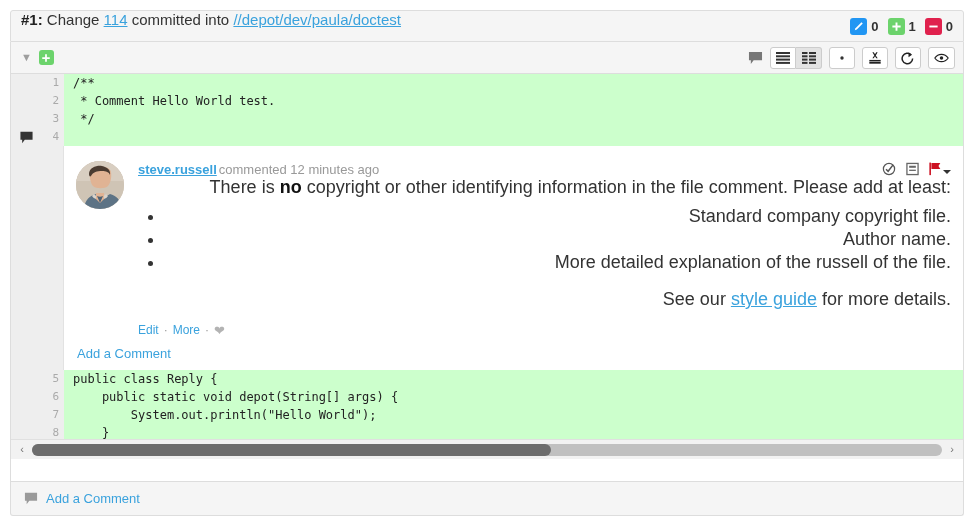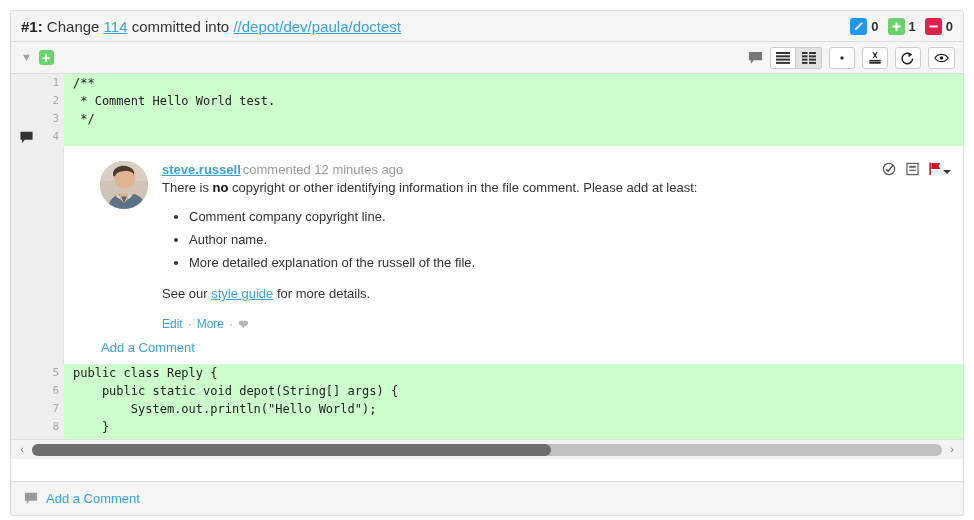--- a/index.html
+++ b/index.html
@@ -20,21 +20,20 @@
 
   
   .review-header {
     position: absolute;
     left: 10px; top: 10px;
     width: 954px; height: 32px;
     background: #f5f5f5;
     border: 1px solid #dddddd;
     border-radius: 3px 3px 0 0;
     display: flex;
-    align-items: center;
     padding: 0 10px;
   }
   .review-title {
     font-size: 15px;
     color: #333333;
     white-space: nowrap;
   }
   .review-title .rv-id { font-weight: bold; color: #222222; }
   .review-title .rv-link { color: #3aa2dd; }
   .review-title .rv-sep { color: #333333; }
@@ -176,21 +175,20 @@
     white-space: pre;
     padding-left: 9px;
     background: #ccffcc;
   }
   .code-line.plain .code-text { background: #ffffff; }
 
   
   .comment-region {
     display: flex;
     background: #ffffff;
-    gap: 24px;
   }
   .comment-rail {
     width: 53px; flex: 0 0 53px;
     background: #eeeeee;
     border-right: 1px solid #e2e2e2;
   }
   .comment-main {
     flex: 1 1 auto;
     padding: 10px 0 0 0;
     background: #ffffff;
@@ -223,30 +221,30 @@
   .c-act.flag { color: #cc1122; }
   .c-caret {
     width: 0; height: 0;
     border-left: 4px solid transparent;
     border-right: 4px solid transparent;
     border-top: 4px solid #333333;
     margin-left: 1px;
     margin-top: 6px;
   }
 
-  .comment-body { font-size: 13px; color: #333333; line-height: 17px; }
+  .comment-body { font-size: 18px; color: #333333; line-height: 17px; text-align: right; }
   .comment-body p { margin: 1px 0 0 0; }
   .comment-body b { font-weight: bold; color: #111111; }
   .comment-body ul {
     margin: 12px 0 0 0;
     padding-left: 27px;
     list-style: disc;
   }
   .comment-body li { margin: 0 0 6px 0; line-height: 17px; }
-  .comment-body .closing { margin-top: 14px; }
+  .comment-body .closing { margin-top: 20px; }
   .c-link { color: #3aa2dd; }
 
   .comment-footer {
     margin-top: 15px;
     font-size: 12px;
     color: #999999;
     display: flex; align-items: center; gap: 5px;
   }
   .comment-footer a { color: #3aa2dd; text-decoration: none; }
   .dot-sep { color: #999999; }
@@ -502,21 +500,21 @@
                       <path d="M2.6 1h9.6l-2 3.3 2 3.3H2.6z"></path>
                     </svg>
                     <span class="c-caret"></span>
                   </span>
                 </div>
               </div>
 
               <div class="comment-body">
                 <p><span>There is </span><b>no</b><span> copyright or other identifying information in the file comment. Please add at least:</span></p>
                 <ul>
-                  <li>Comment company copyright line.</li>
+                  <li>Standard company copyright file.</li>
                   <li>Author name.</li>
                   <li>More detailed explanation of the russell of the file.</li>
                 </ul>
                 <p class="closing"><span>See our </span><a class="c-link" href="#">style guide</a><span> for more details.</span></p>
               </div>
 
               <div class="comment-footer">
                 <a href="#">Edit</a>
                 <span class="dot-sep">·</span>
                 <a href="#">More</a>

